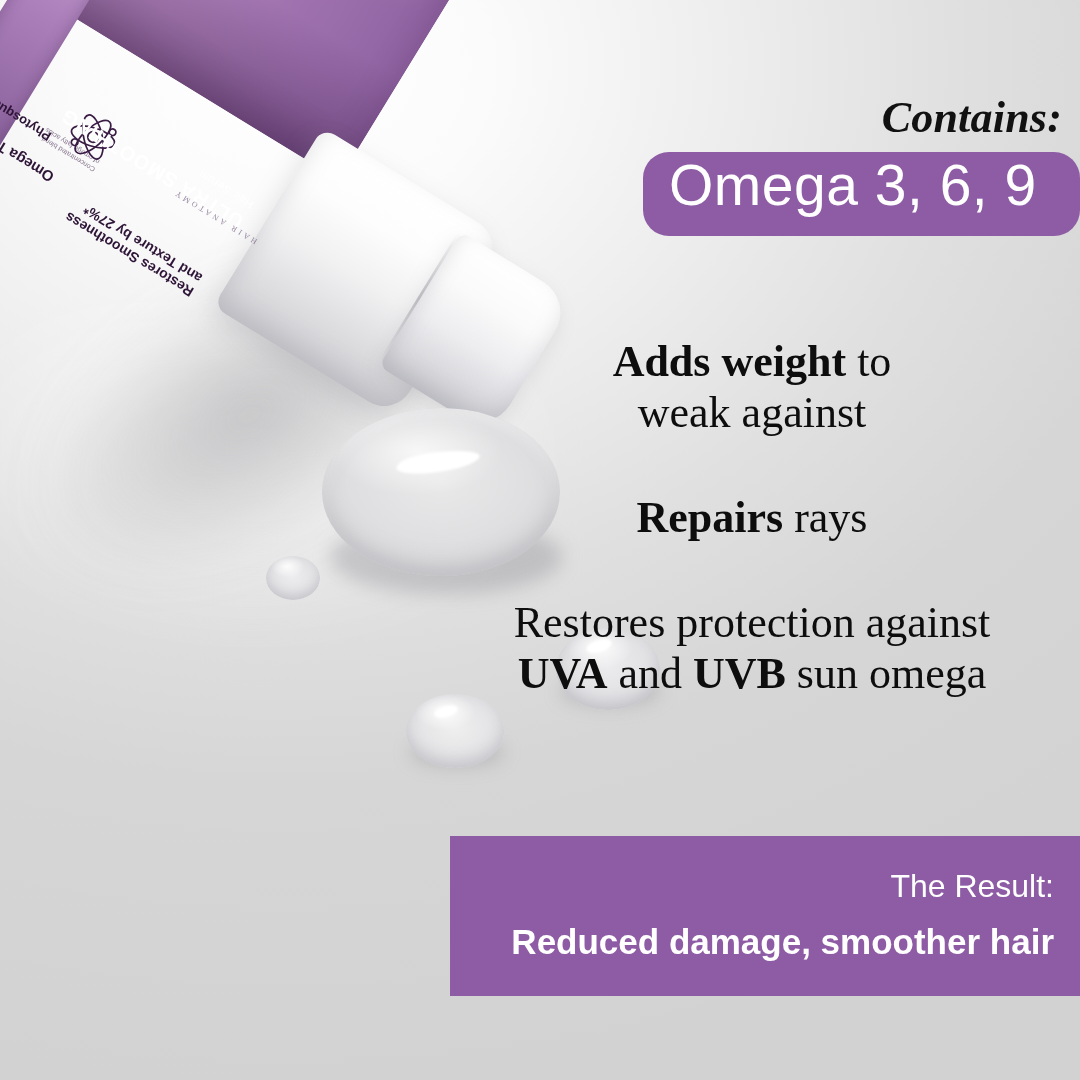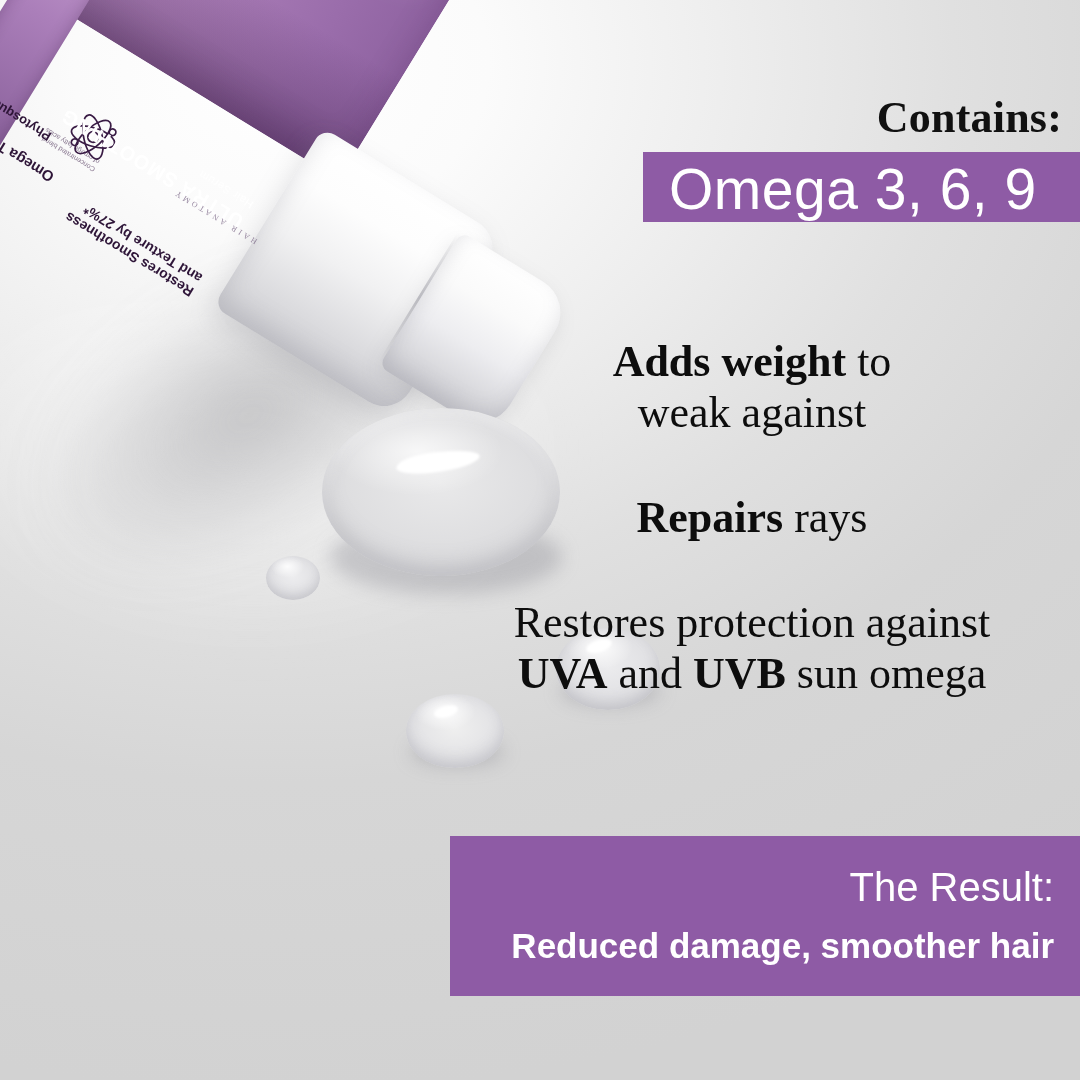--- a/index.html
+++ b/index.html
@@ -146,43 +146,43 @@
     left:266px;top:556px;width:54px;height:44px;
     background:
       radial-gradient(55% 45% at 40% 24%, rgba(255,255,255,.9), rgba(255,255,255,0) 56%),
       radial-gradient(100% 100% at 50% 46%, #ededef 0%, #dedee1 54%, #d0d0d5 100%);
     box-shadow:inset 0 -5px 10px rgba(140,140,150,.28);
   }
   
   .contains{
     position:absolute;right:18px;top:92px;
     font-family:"Liberation Serif",serif;font-weight:700;font-size:44px;
-    color:#111;letter-spacing:.2px;text-align:left;
+    color:#111;letter-spacing:.2px;text-align:left;font-style:italic;
   }
   .banner-top{
-    position:absolute;left:643px;top:152px;right:0;height:70px;
-    background:#8e5ba5;display:flex;align-items:flex-end;justify-content:flex-start;
+    position:absolute;left:643px;top:152px;right:0;height:84px;
+    background:#8e5ba5;display:flex;align-items:flex-start;justify-content:flex-start;border-radius:26px;
   }
   .banner-top span{
     font-family:"Liberation Sans",sans-serif;font-size:57px;color:#fff;
     padding-left:26px;letter-spacing:.5px;
   }
   .bullets{
     position:absolute;right:18px;top:336px;width:620px;
     text-align:center;color:#0d0d0d;
   }
   .bullet{font-family:"Liberation Serif",serif;font-size:44px;line-height:1.16;margin-bottom:54px;}
   .bullet b{font-weight:700;}
   .banner-bottom{
     position:absolute;left:450px;top:836px;right:0;height:160px;
     background:#8e5ba5;display:flex;flex-direction:column;
     align-items:flex-end;justify-content:center;padding-right:26px;box-sizing:border-box;
     font-family:"Liberation Sans",sans-serif;color:#fff;
   }
-  .res-top{font-size:40px;line-height:1.12;margin-left:24px;}
+  .res-top{font-size:32px;line-height:1.12;margin-left:24px;}
   .res-bot{font-size:35px;font-weight:700;line-height:1.2;margin-top:16px;}
 </style>
 </head>
 <body>
 
 <div id="stage">
 
   <div class="scene">
     <div class="floor"></div>
     <div class="tube-shadow"></div>

